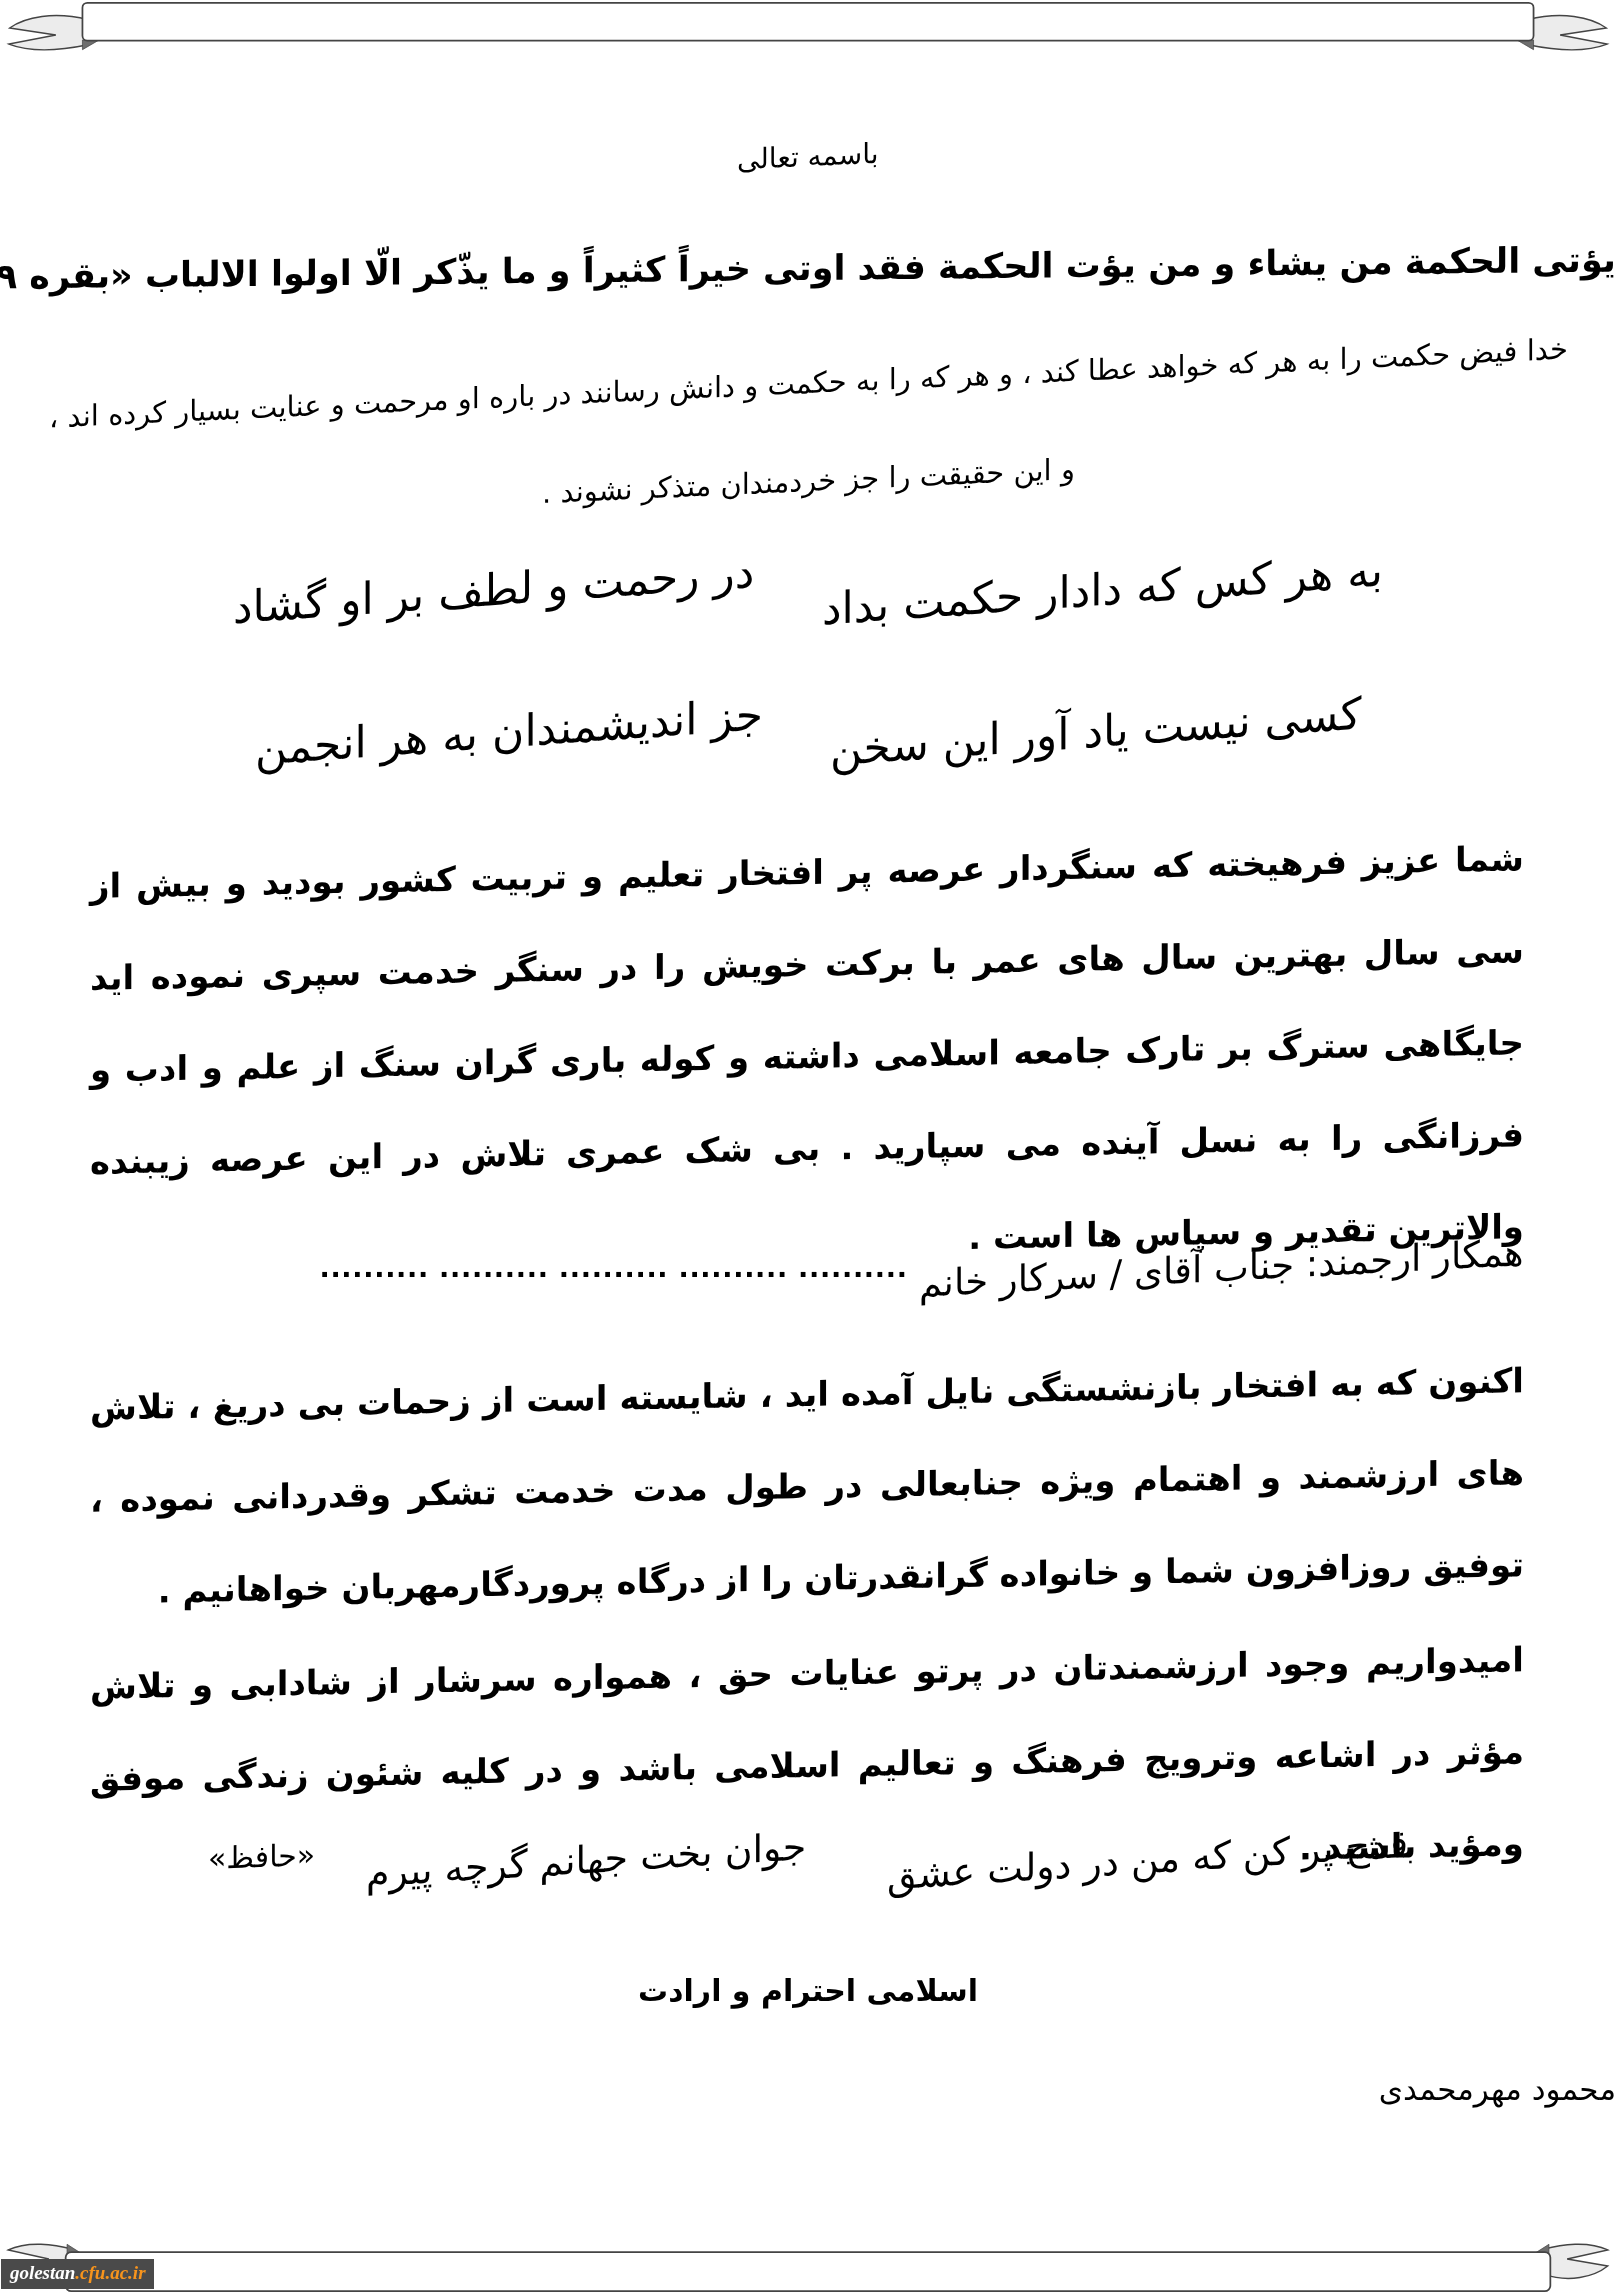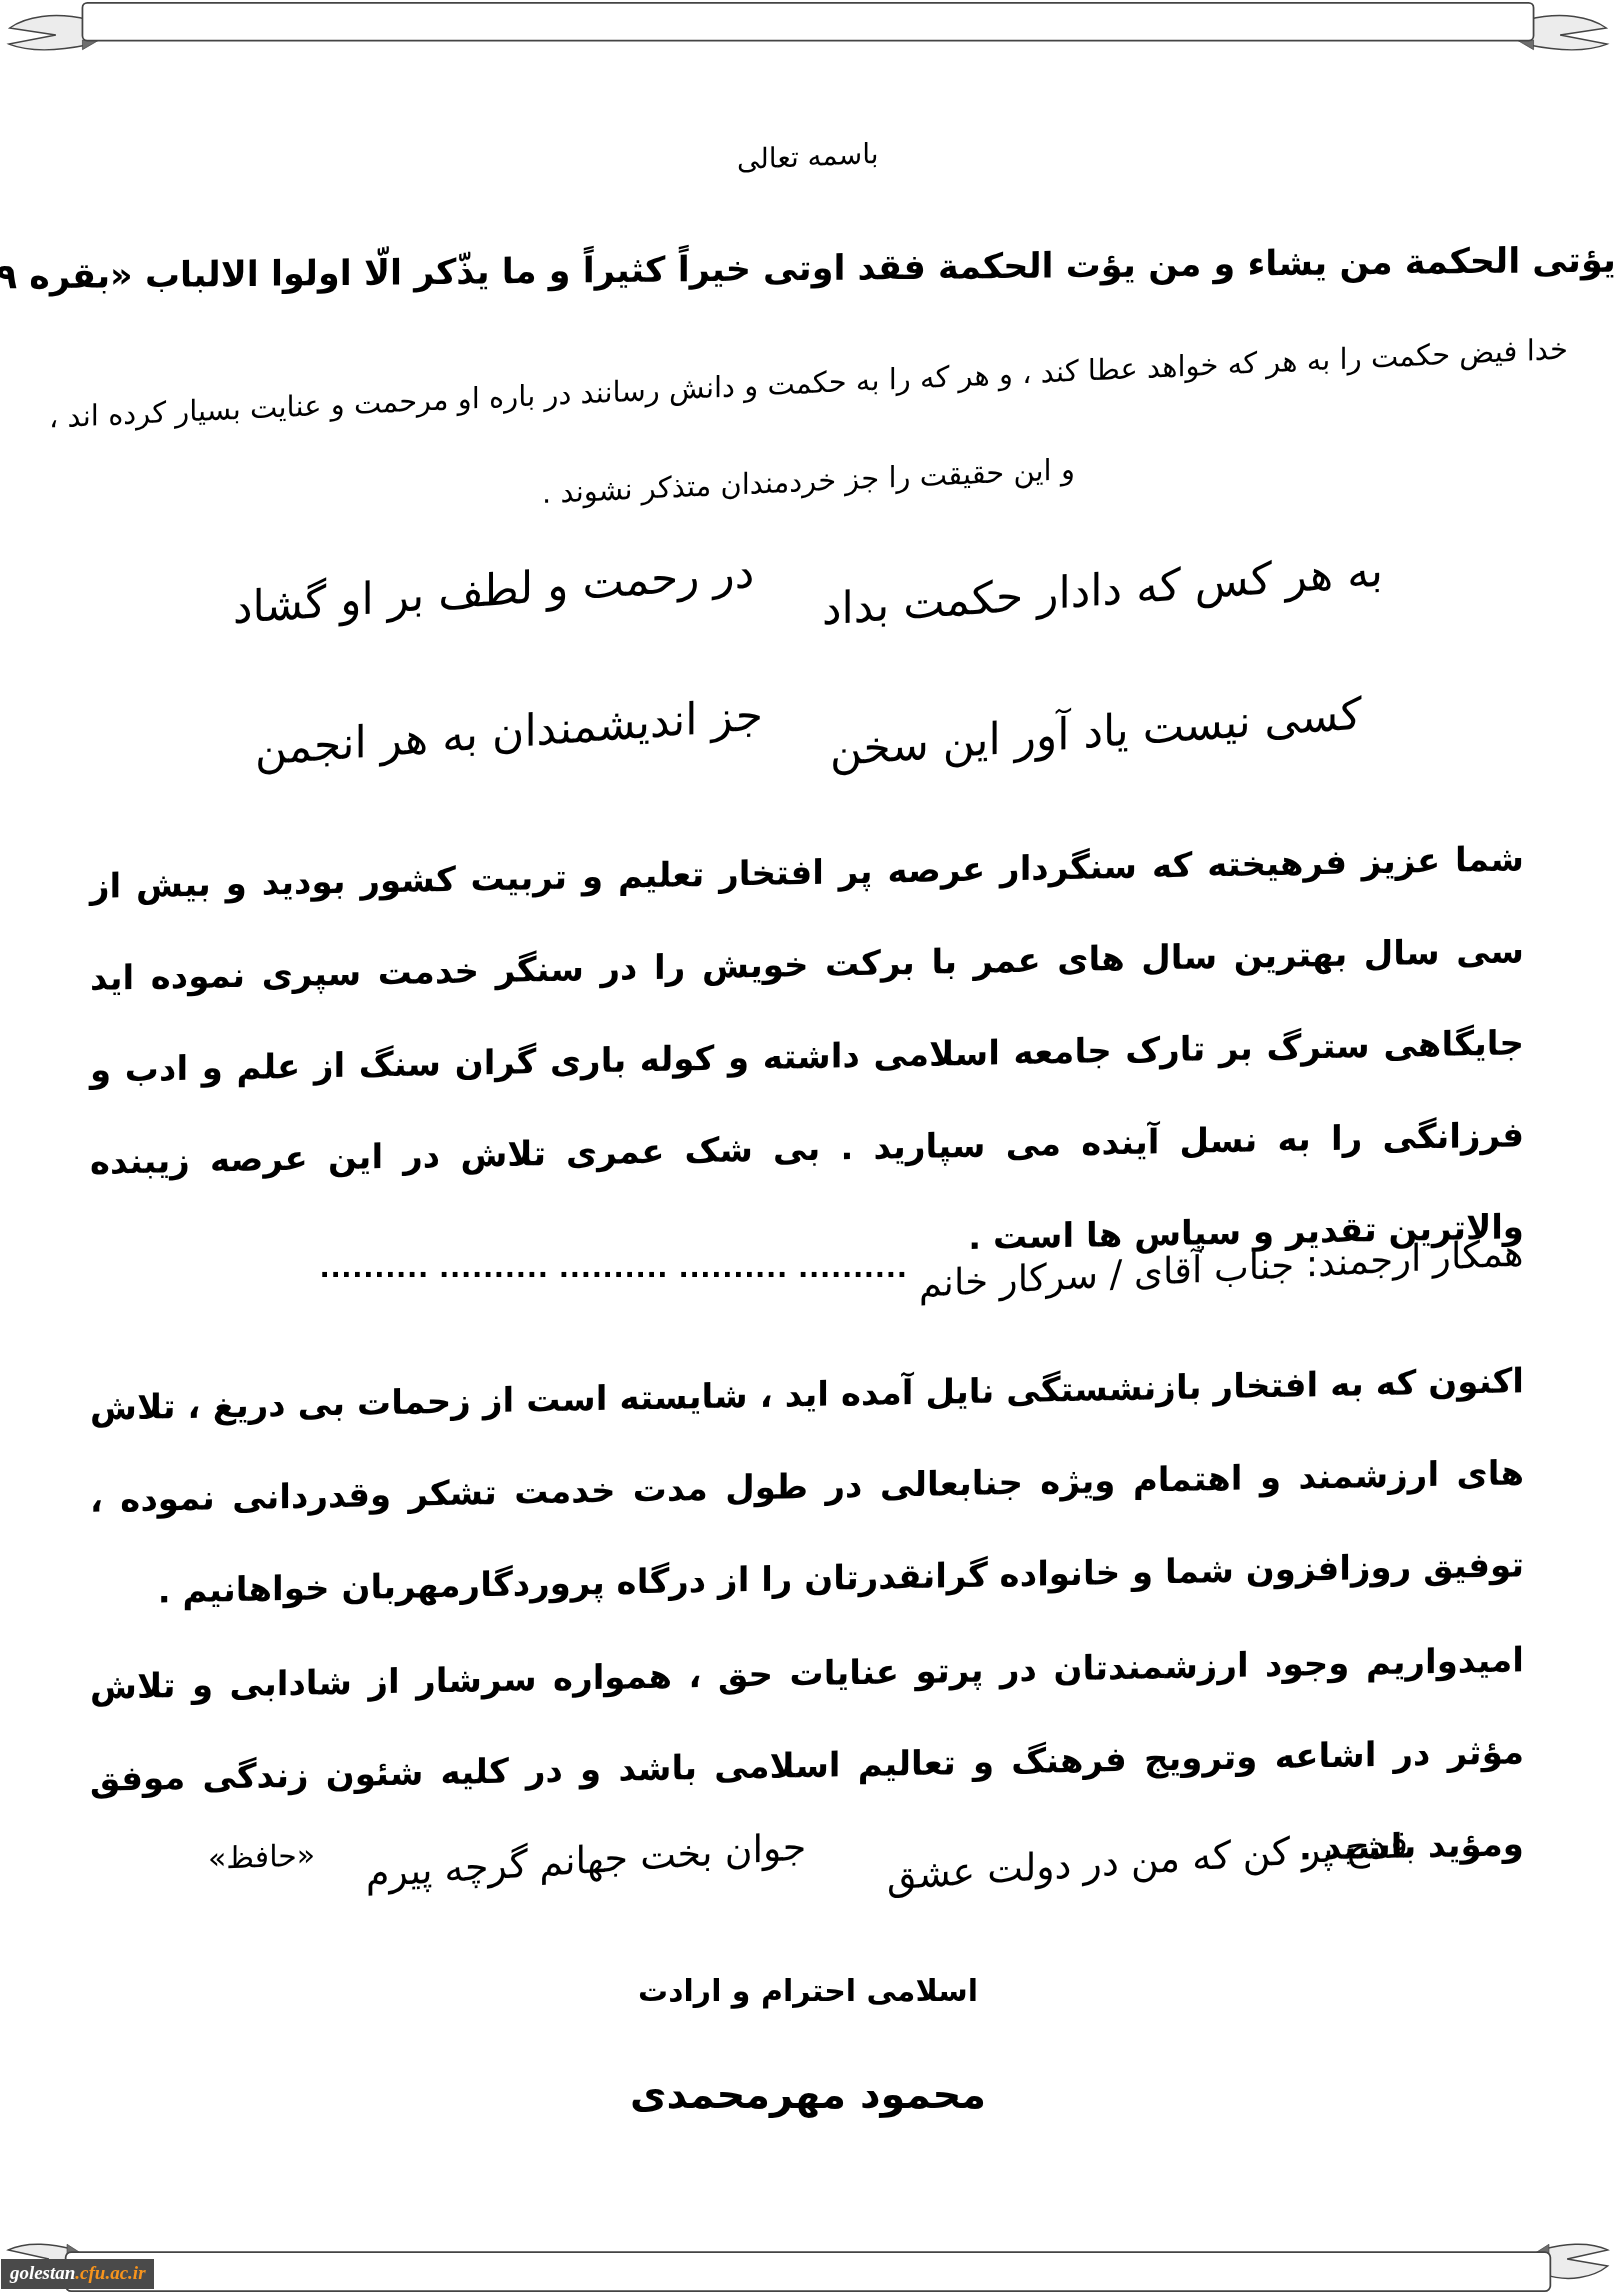--- a/index.html
+++ b/index.html
@@ -60,21 +60,21 @@
   .recipient .dots { font-size: 27px; font-weight: bold; letter-spacing: 0.7px; vertical-align: 4.2px; }
 
   
   .hafez { top: 1838px; font-size: 38px; }
   .hafez .attrib { font-size: 30px; display: inline-block; margin-right: 39px; transform: skewY(-2deg); vertical-align: 5.6px; }
   .hafez .hemi { display: inline-block; transform: skewY(-3.6deg); }
   .hafez .gap { display: inline-block; width: 56px; }
 
   
   .respect { top: 1973px; font-size: 30px; font-weight: bold; }
-  .signer  { top: 2071px; font-size: 40px; font-weight: bold; }
+  .signer  { top: 2071px; font-size: 31px; font-weight: normal; text-align: right; }
 
   
   .watermark {
     position: absolute;
     left: 1.4px;
     bottom: 5.6px;
     padding: 3.5px 8.5px 5px 8.5px;
     font-size: 19px;
     font-weight: bold;
     font-style: italic;

